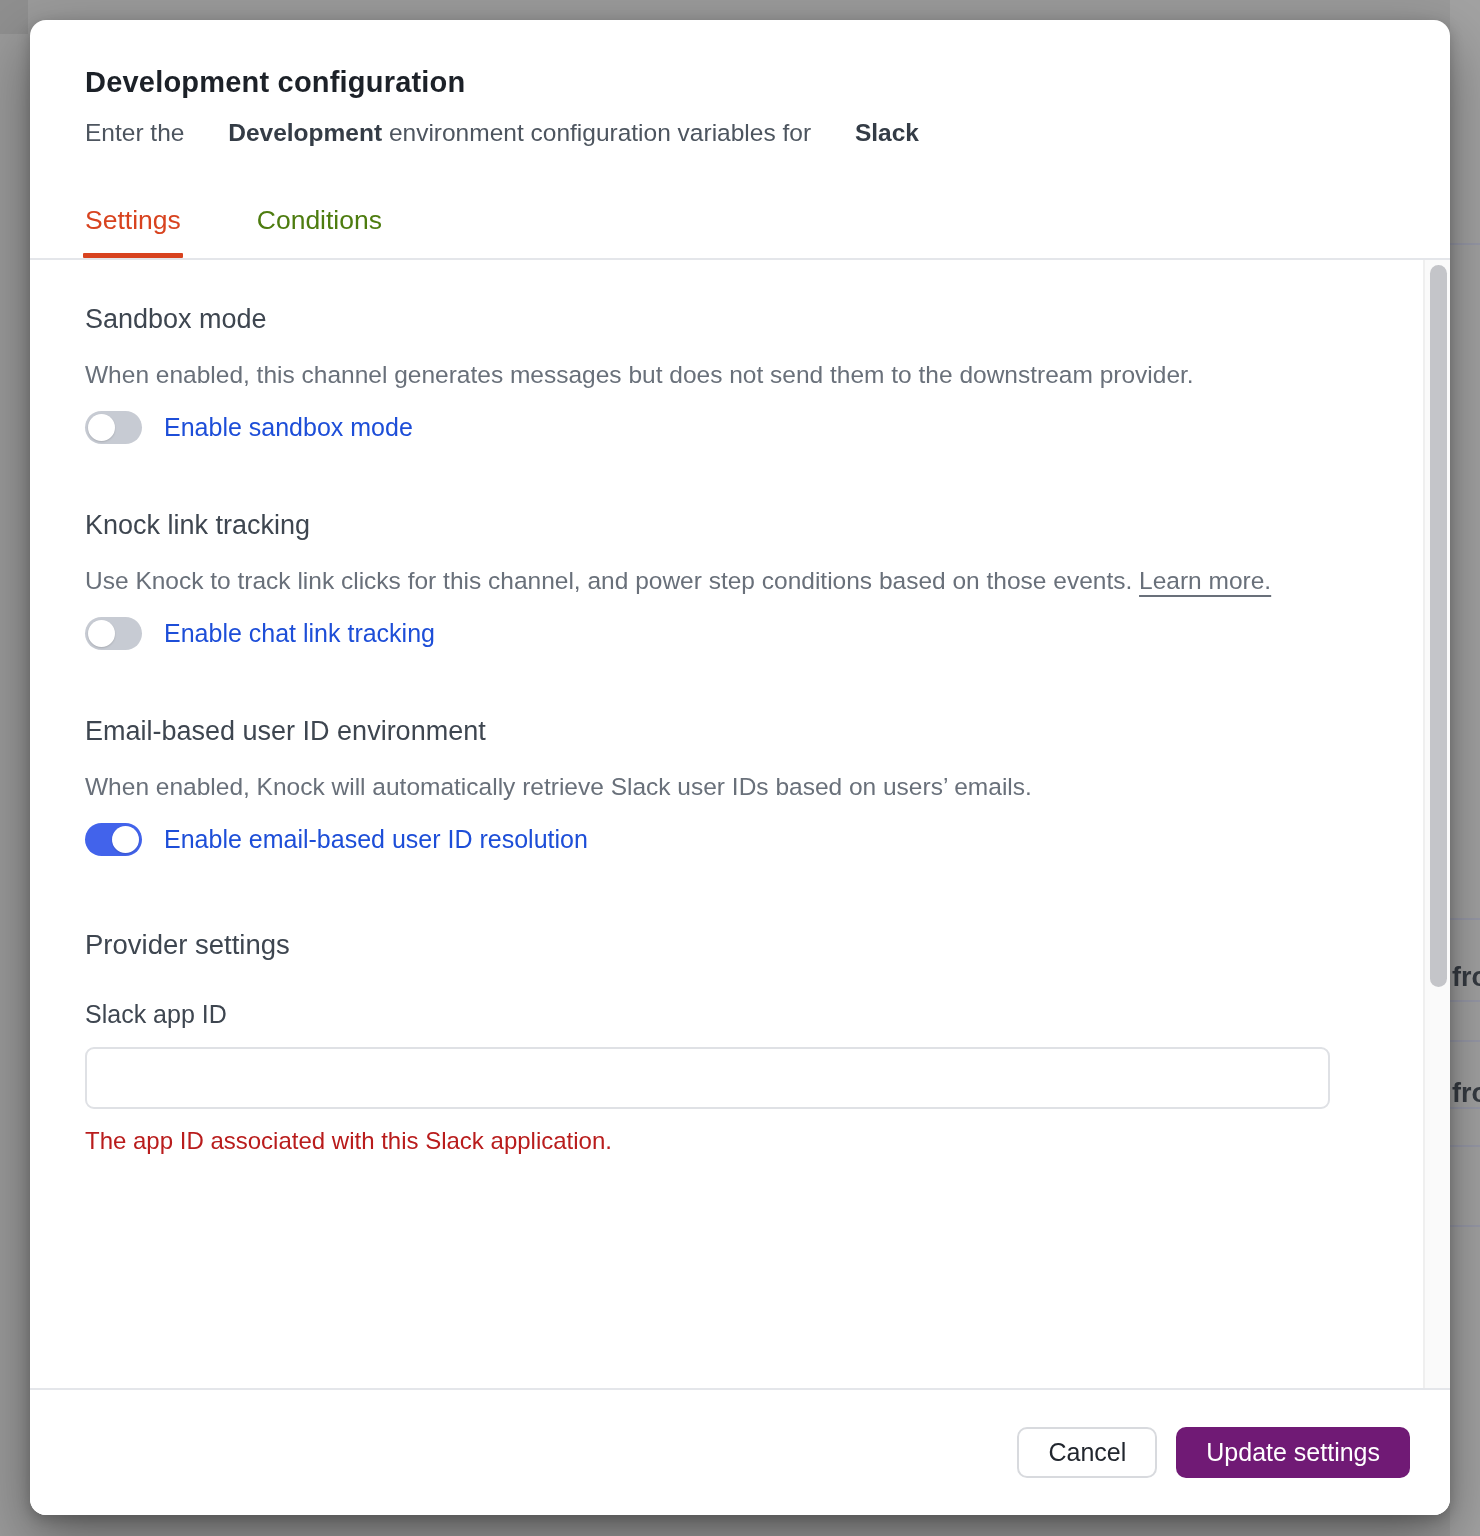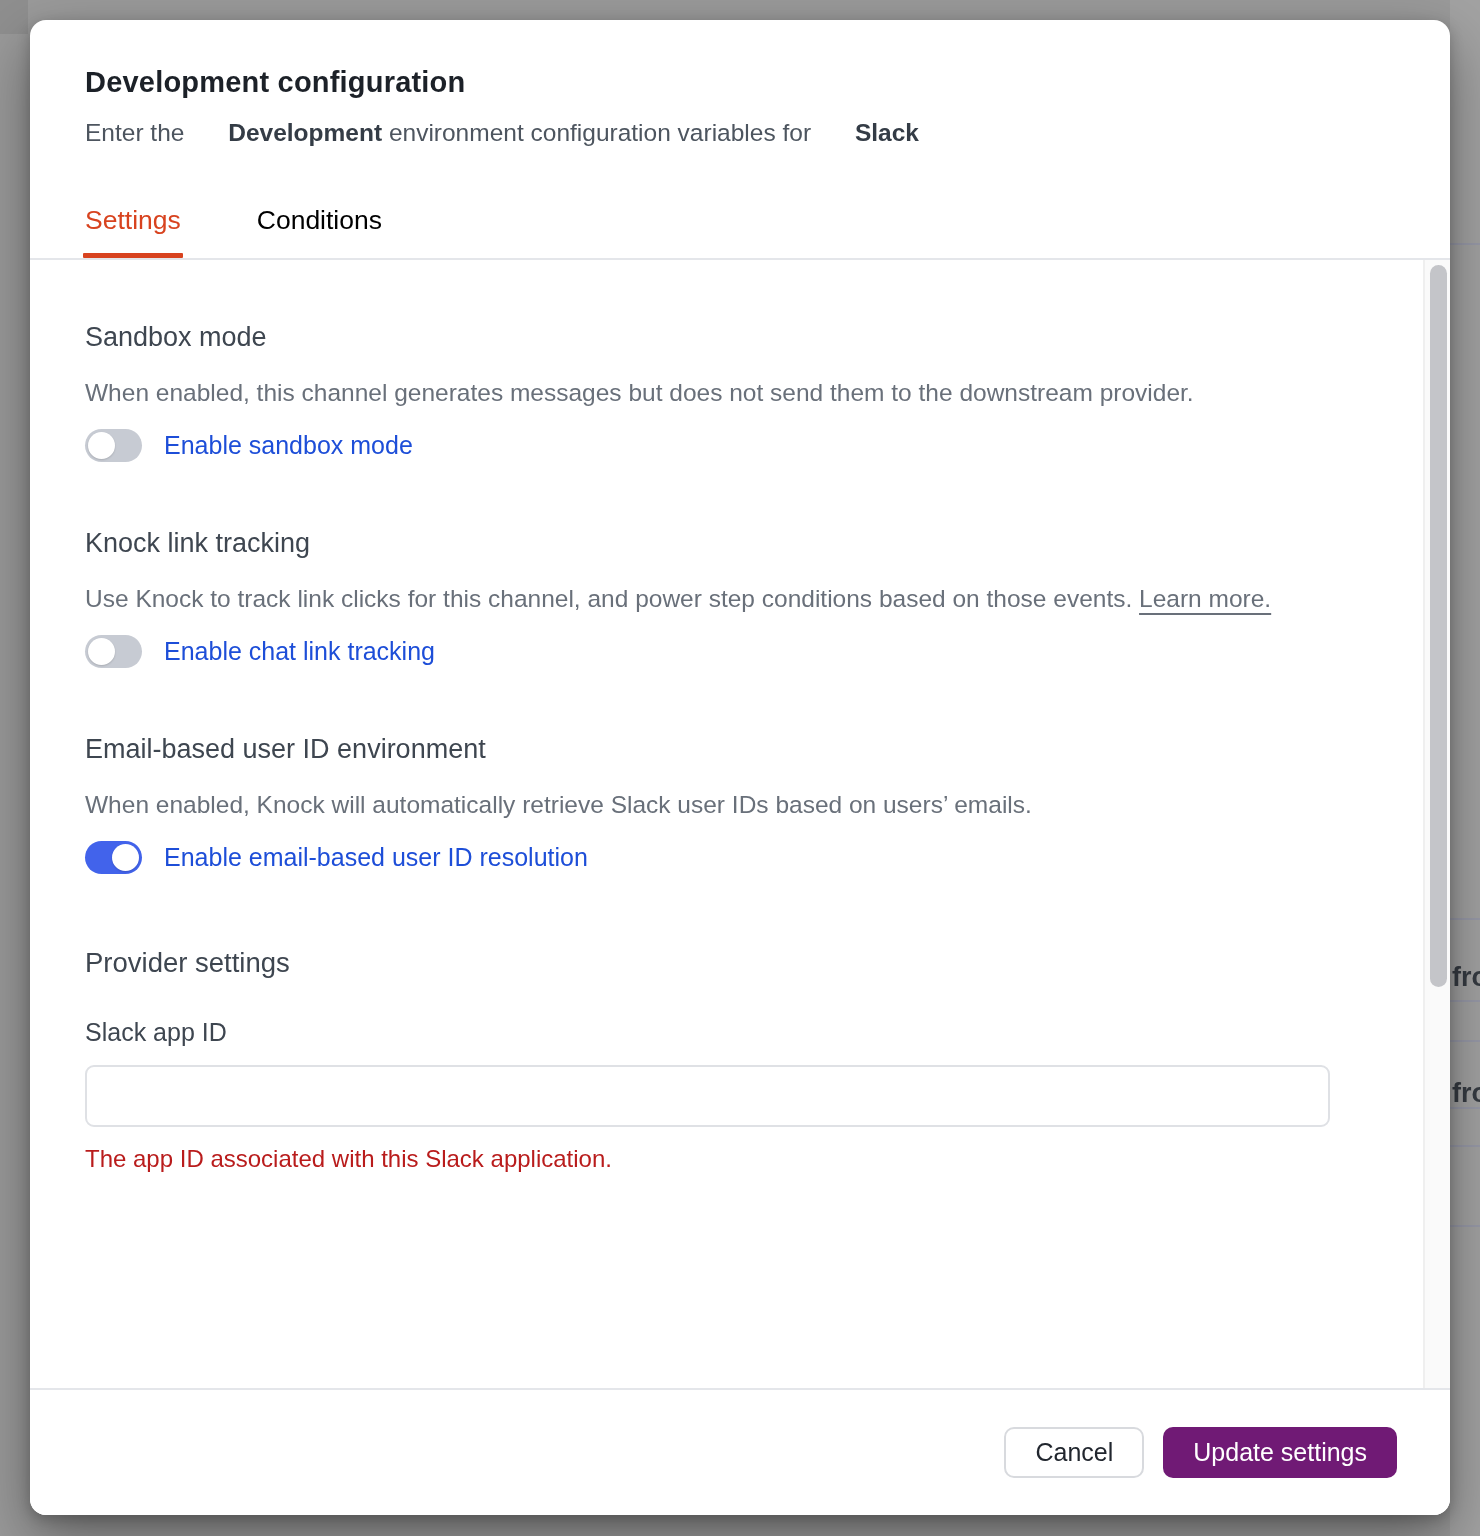--- a/index.html
+++ b/index.html
@@ -47,33 +47,33 @@
     font-size:29px; font-weight:700; color:#1c2128; letter-spacing:.2px;
   }
   .modal-subtitle {
     margin-top:20px; font-size:24.5px; color:#4d555f; font-weight:400;
   }
   .modal-subtitle b { color:#343c46; font-weight:700;margin-left:37px; }
 
   .tabs { margin-top:58px; display:flex; gap:76px; }
   .tab {
     font-size:26.5px; padding-bottom:22px; cursor:pointer;
-    position:relative; color:#000000; font-weight:500;
+    position:relative; color:#4d7c0f; font-weight:500;
   }
   .tab.active { color:#d8431f; }
   .tab.active::after {
     content:""; position:absolute; left:-2px; right:-2px; bottom:0;
     height:5px; background:#d8431f; border-radius:1px;
   }
   .header-divider { height:2px; background:#e4e6ea; margin:0 -55px; }
 
   
   .modal-body {
     position:relative; flex:1 1 auto; overflow:hidden;
-    padding:60px 120px 0 55px;
+    padding:42px 120px 0 55px;
   }
   .section-heading {
     font-size:27px; line-height:34px; font-weight:500; color:#3e4650;
     margin:0 0 16px 0;
   }
   .section-desc {
     font-size:24.5px; line-height:45px; color:#69707a; font-weight:400;
     margin:0 0 14px 0; max-width:1290px;
   }
   .section-desc a { color:#69707a; text-decoration:underline; text-underline-offset:6px; }
@@ -109,21 +109,21 @@
   }
   .scroll-thumb {
     position:absolute; top:5px; left:5px; width:17px; height:722px;
     background:#c4c5c9; border-radius:9px;
   }
 
   
   .modal-footer {
     flex:0 0 127px; border-top:2px solid #e4e6ea;
     display:flex; align-items:center; justify-content:flex-end;
-    gap:19px; padding-right:53px; background:#fff;
+    gap:19px; padding-right:40px; background:#fff;
   }
   .btn {
     height:51px; border-radius:10px; font-size:25px;
     font-family:"Liberation Sans", sans-serif;
     display:inline-flex; align-items:center; justify-content:center;
     cursor:pointer; font-weight:500;
   }
   .btn-cancel {
     background:#ffffff; border:2px solid #d8dade; color:#21262e;
     padding:0 29px;

